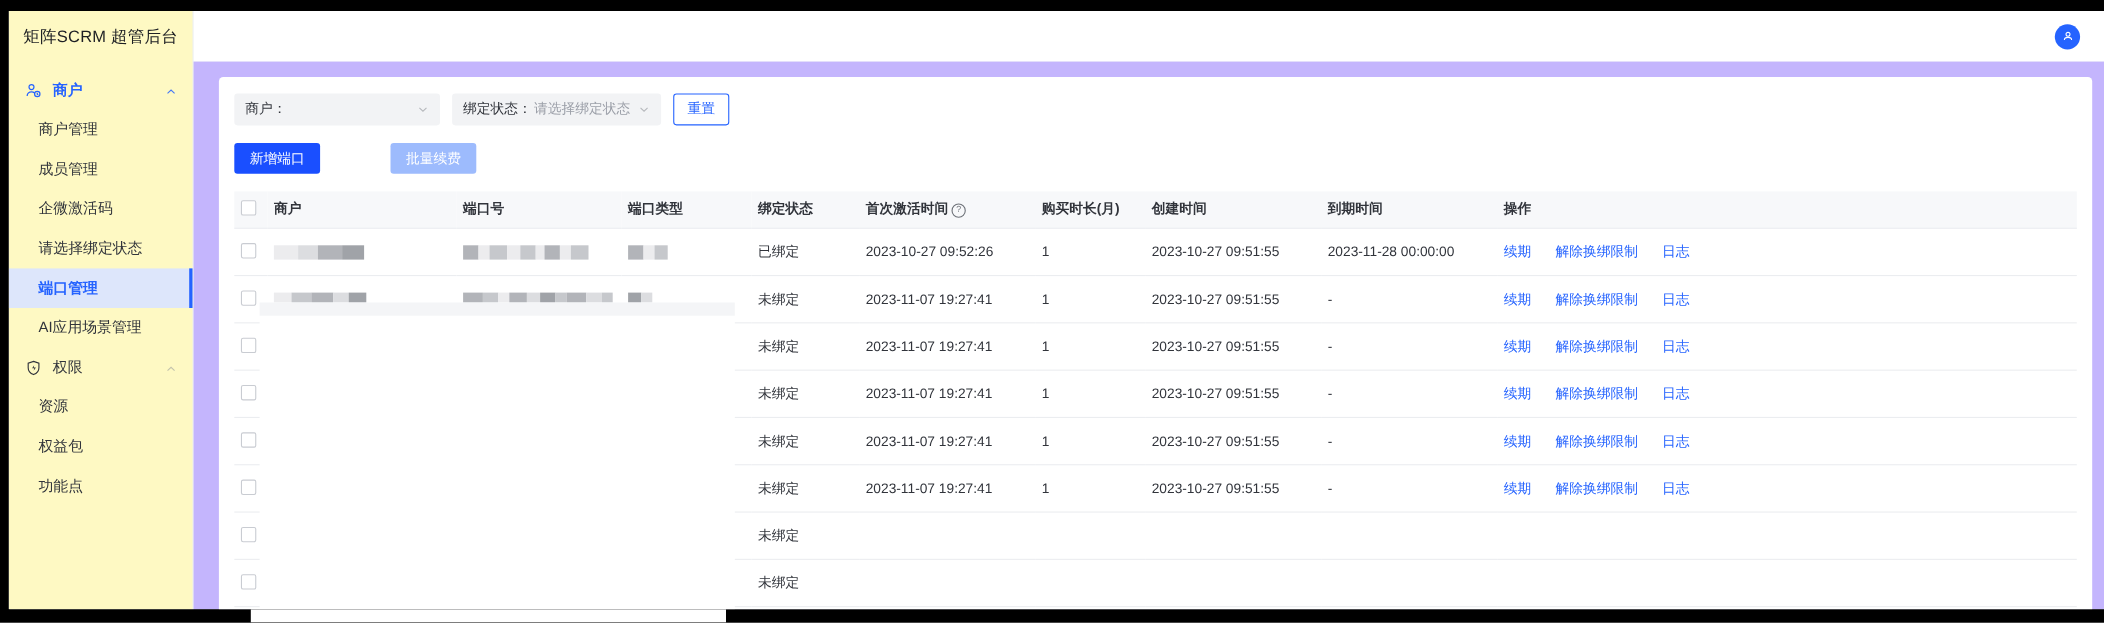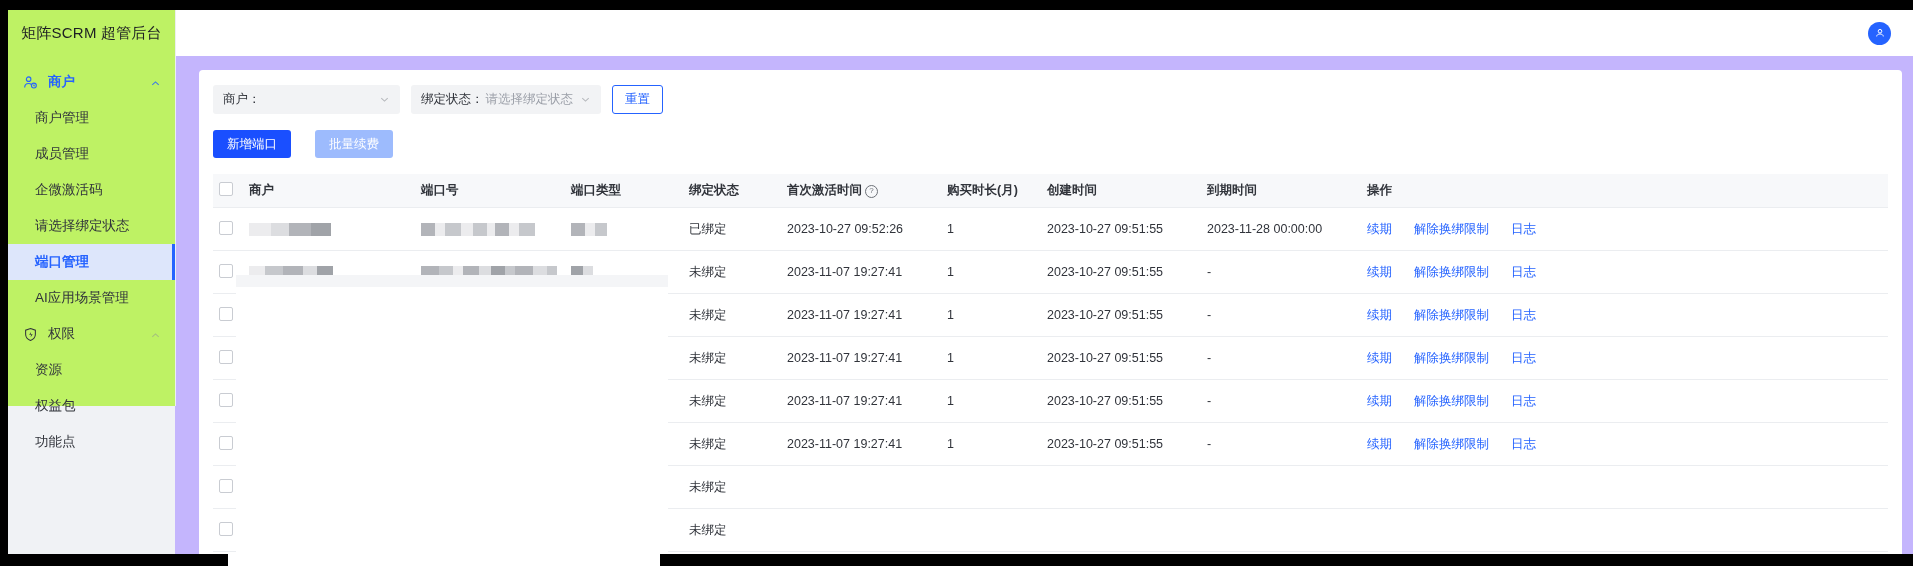--- a/index.html
+++ b/index.html
@@ -10,22 +10,22 @@
     overflow:hidden;position:relative;
   }
   .page{
     position:absolute;left:8px;top:10px;
     width:1905px;height:544px;
     background:#f0f2f5;
     overflow:hidden;
   }
   
   .sidebar{
-    position:absolute;left:0;top:0;width:167px;height:396px;
-    background:#bef264;
+    position:absolute;left:0;top:0;width:167px;height:544px;
+    background:#fef9c3;
     box-shadow:1px 0 0 #eceef1;
     z-index:5;
   }
   .brand{
     height:46px;display:flex;align-items:center;justify-content:center;
     font-size:15px;color:#1d1f23;font-weight:400;letter-spacing:.2px;
   }
   .nav{padding-top:8px;}
   .nav-group{
     display:flex;align-items:center;height:36px;padding:0 14px;
@@ -89,21 +89,21 @@
     color:#2563ff;font-size:12.5px;display:flex;align-items:center;justify-content:center;
     cursor:pointer;font-family:inherit;
   }
   .actions{display:flex;gap:24px;margin-top:16px;}
   .btn{
     height:28px;padding:0 14px;border:0;border-radius:3px;
     font-size:12.5px;color:#fff;display:flex;align-items:center;justify-content:center;
     cursor:pointer;font-family:inherit;
   }
   .btn.primary{background:#1a4fff;}
-  .btn.disabled{background:#9dbbfd;cursor:default;}
+  .btn.disabled{background:#9dbbfd;cursor:default;margin-left:40px;}
 
   
   table.tbl{
     width:100%;border-collapse:collapse;margin-top:16px;table-layout:fixed;
   }
   table.tbl th{
     background:#f7f8fa;color:#31343b;font-size:12.5px;font-weight:700;
     text-align:left;height:33px;padding:0 6px;white-space:nowrap;
     border-bottom:1px solid #ebedf0;
   }

